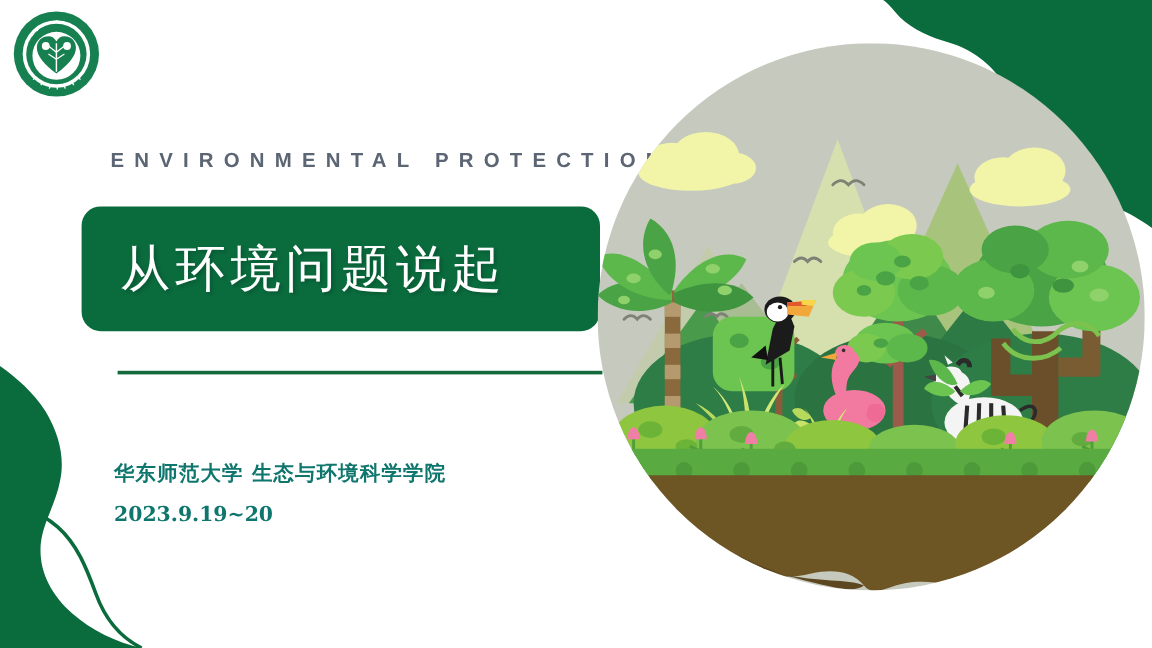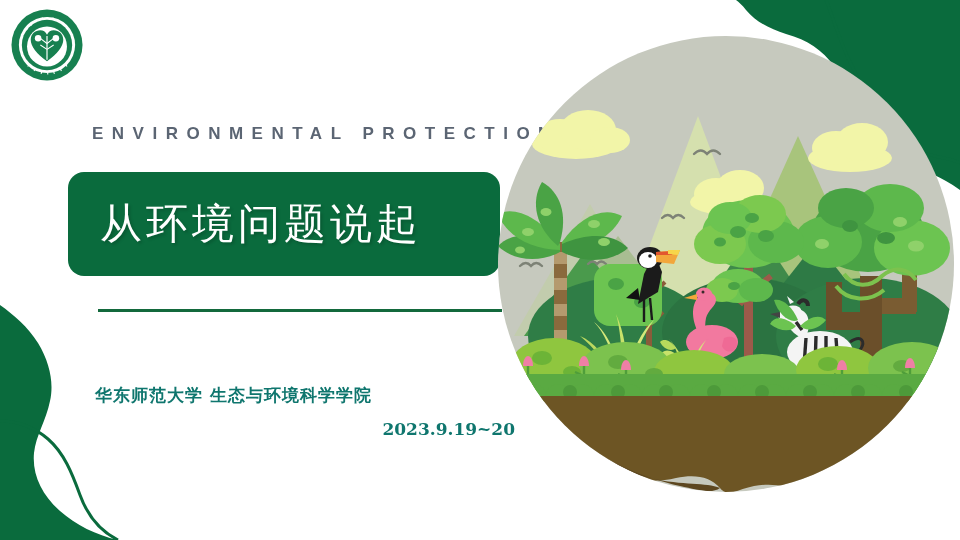--- a/index.html
+++ b/index.html
@@ -90,21 +90,20 @@
   .meta-line {
     font-size: 17px;
     font-weight: bold;
     letter-spacing: 1px;
     line-height: 34px;
     white-space: nowrap;
   }
   .meta-line.date {
     font-weight: bold;
     letter-spacing: 0px;
-    text-align: right;
   }
 
   
   #illustration {
     position: absolute;
     left: 498px;
     top: 36px;
     width: 456px;
     height: 456px;
   }

